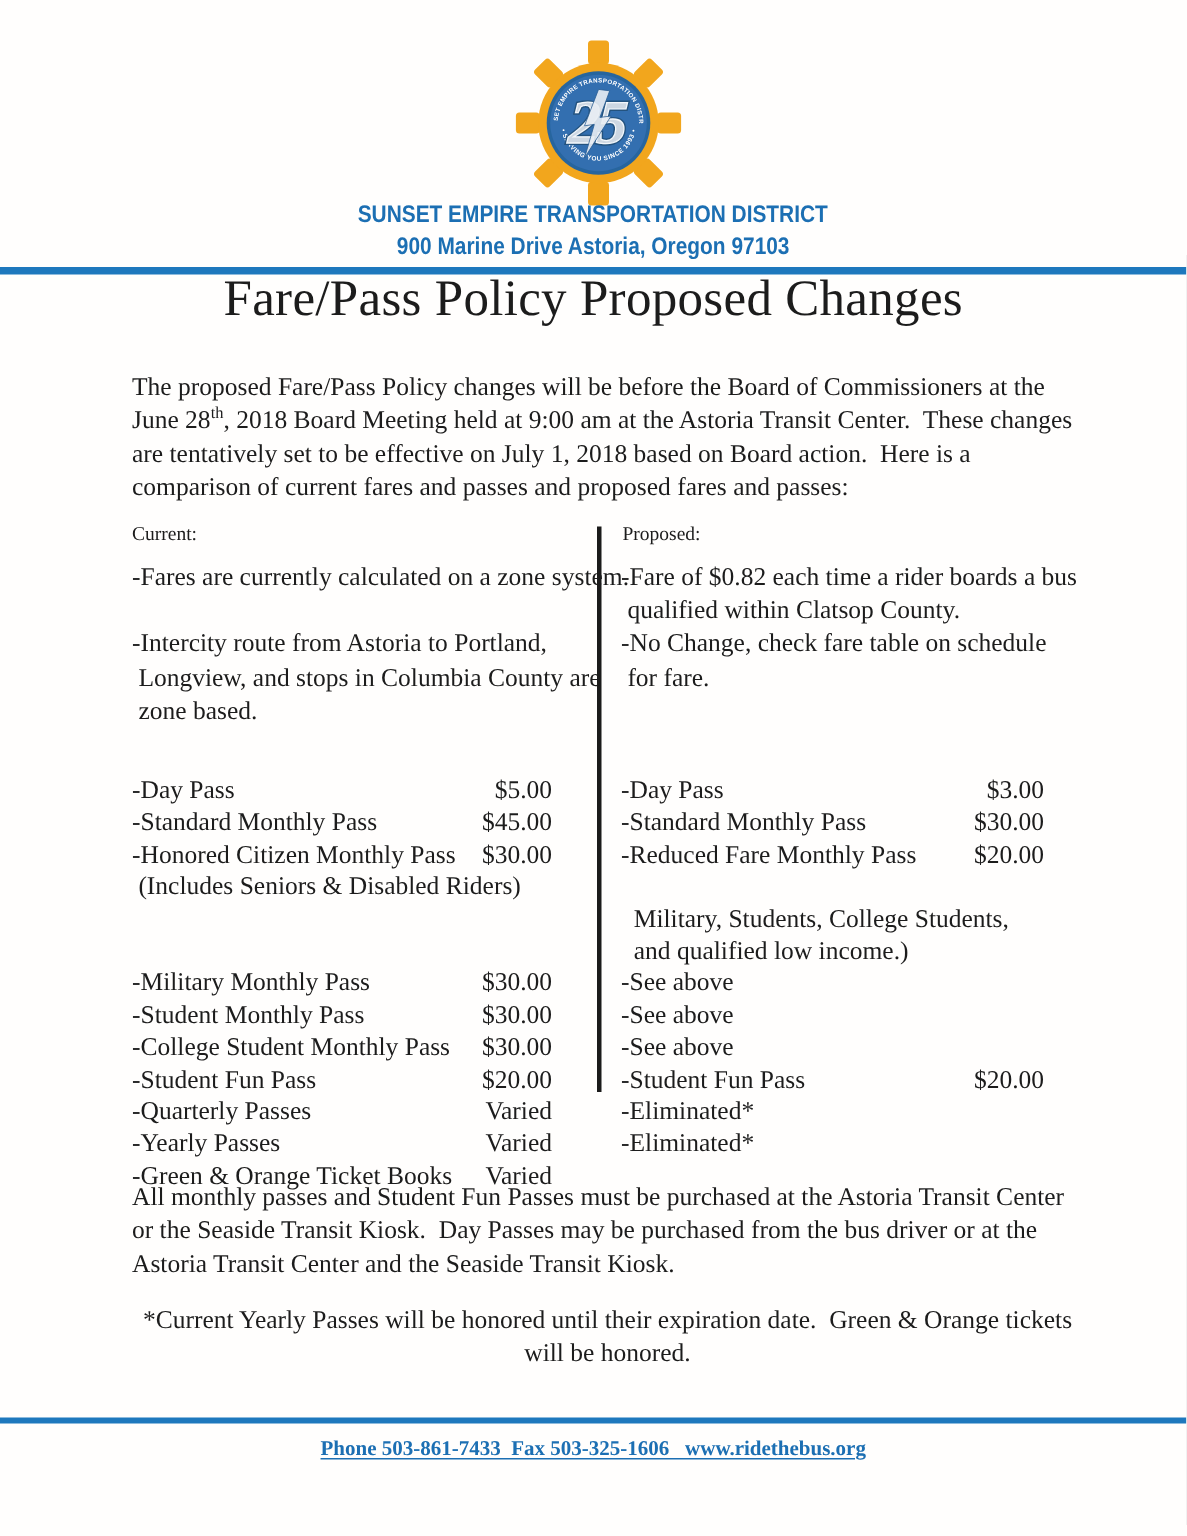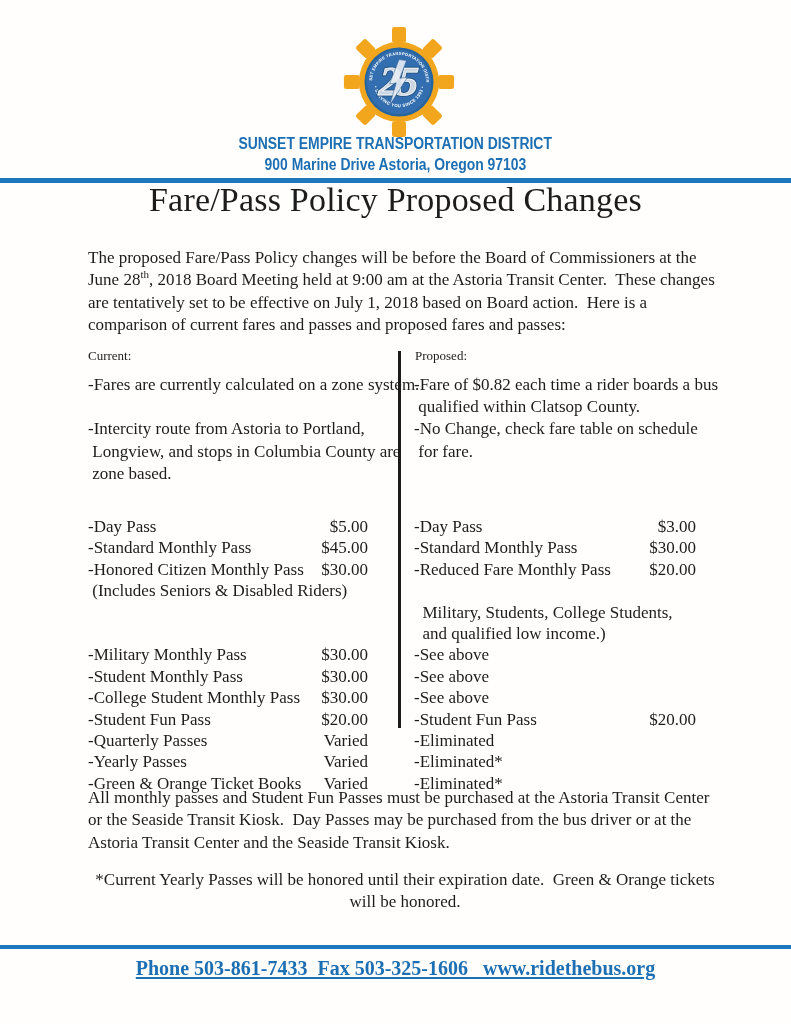--- a/index.html
+++ b/index.html
@@ -62,21 +62,21 @@
 
   .fares{position:absolute;top:501px;font-size:17px;line-height:21.4px;margin-top:15px;}
   .fares-left{left:88px;width:280px;}
   .fares-right{left:414px;width:282px;}
   .fare-row{display:flex;min-height:21.4px;}
   .fare-label{flex:1;white-space:pre;}
   .fare-amount{width:64px;text-align:right;white-space:pre;}
 
   .contact{position:absolute;top:957px;width:100%;text-align:center;}
   .contact span{
-    color:var(--accent);font-weight:bold;font-size:20px;white-space:pre;
+    color:var(--accent);font-weight:bold;font-size:14px;white-space:pre;
     text-decoration:underline;text-underline-offset:2px;
   }
 </style>
 </head>
 <body>
 
 <div class="page">
 
   <div class="logo-wrap">
     <svg viewBox="0 0 120 120">
@@ -229,24 +229,20 @@
       </div>
       <div class="fare-row">
         <span class="fare-label">-See above</span>
         <span class="fare-amount"></span>
       </div>
       <div class="fare-row">
         <span class="fare-label">-Student Fun Pass</span>
         <span class="fare-amount">$20.00</span>
       </div>
       <div class="fare-row">
-        <span class="fare-label">-Eliminated</span>
-        <span class="fare-amount"></span>
-      </div>
-      <div class="fare-row">
         <span class="fare-label">-Eliminated*</span>
         <span class="fare-amount"></span>
       </div>
       <div class="fare-row">
         <span class="fare-label">-Eliminated*</span>
         <span class="fare-amount"></span>
       </div>
     </div>
 
   <div class="para closing1">All monthly passes and Student Fun Passes must be purchased at the Astoria Transit Center or the Seaside Transit Kiosk.  Day Passes may be purchased from the bus driver or at the Astoria Transit Center and the Seaside Transit Kiosk.</div>

